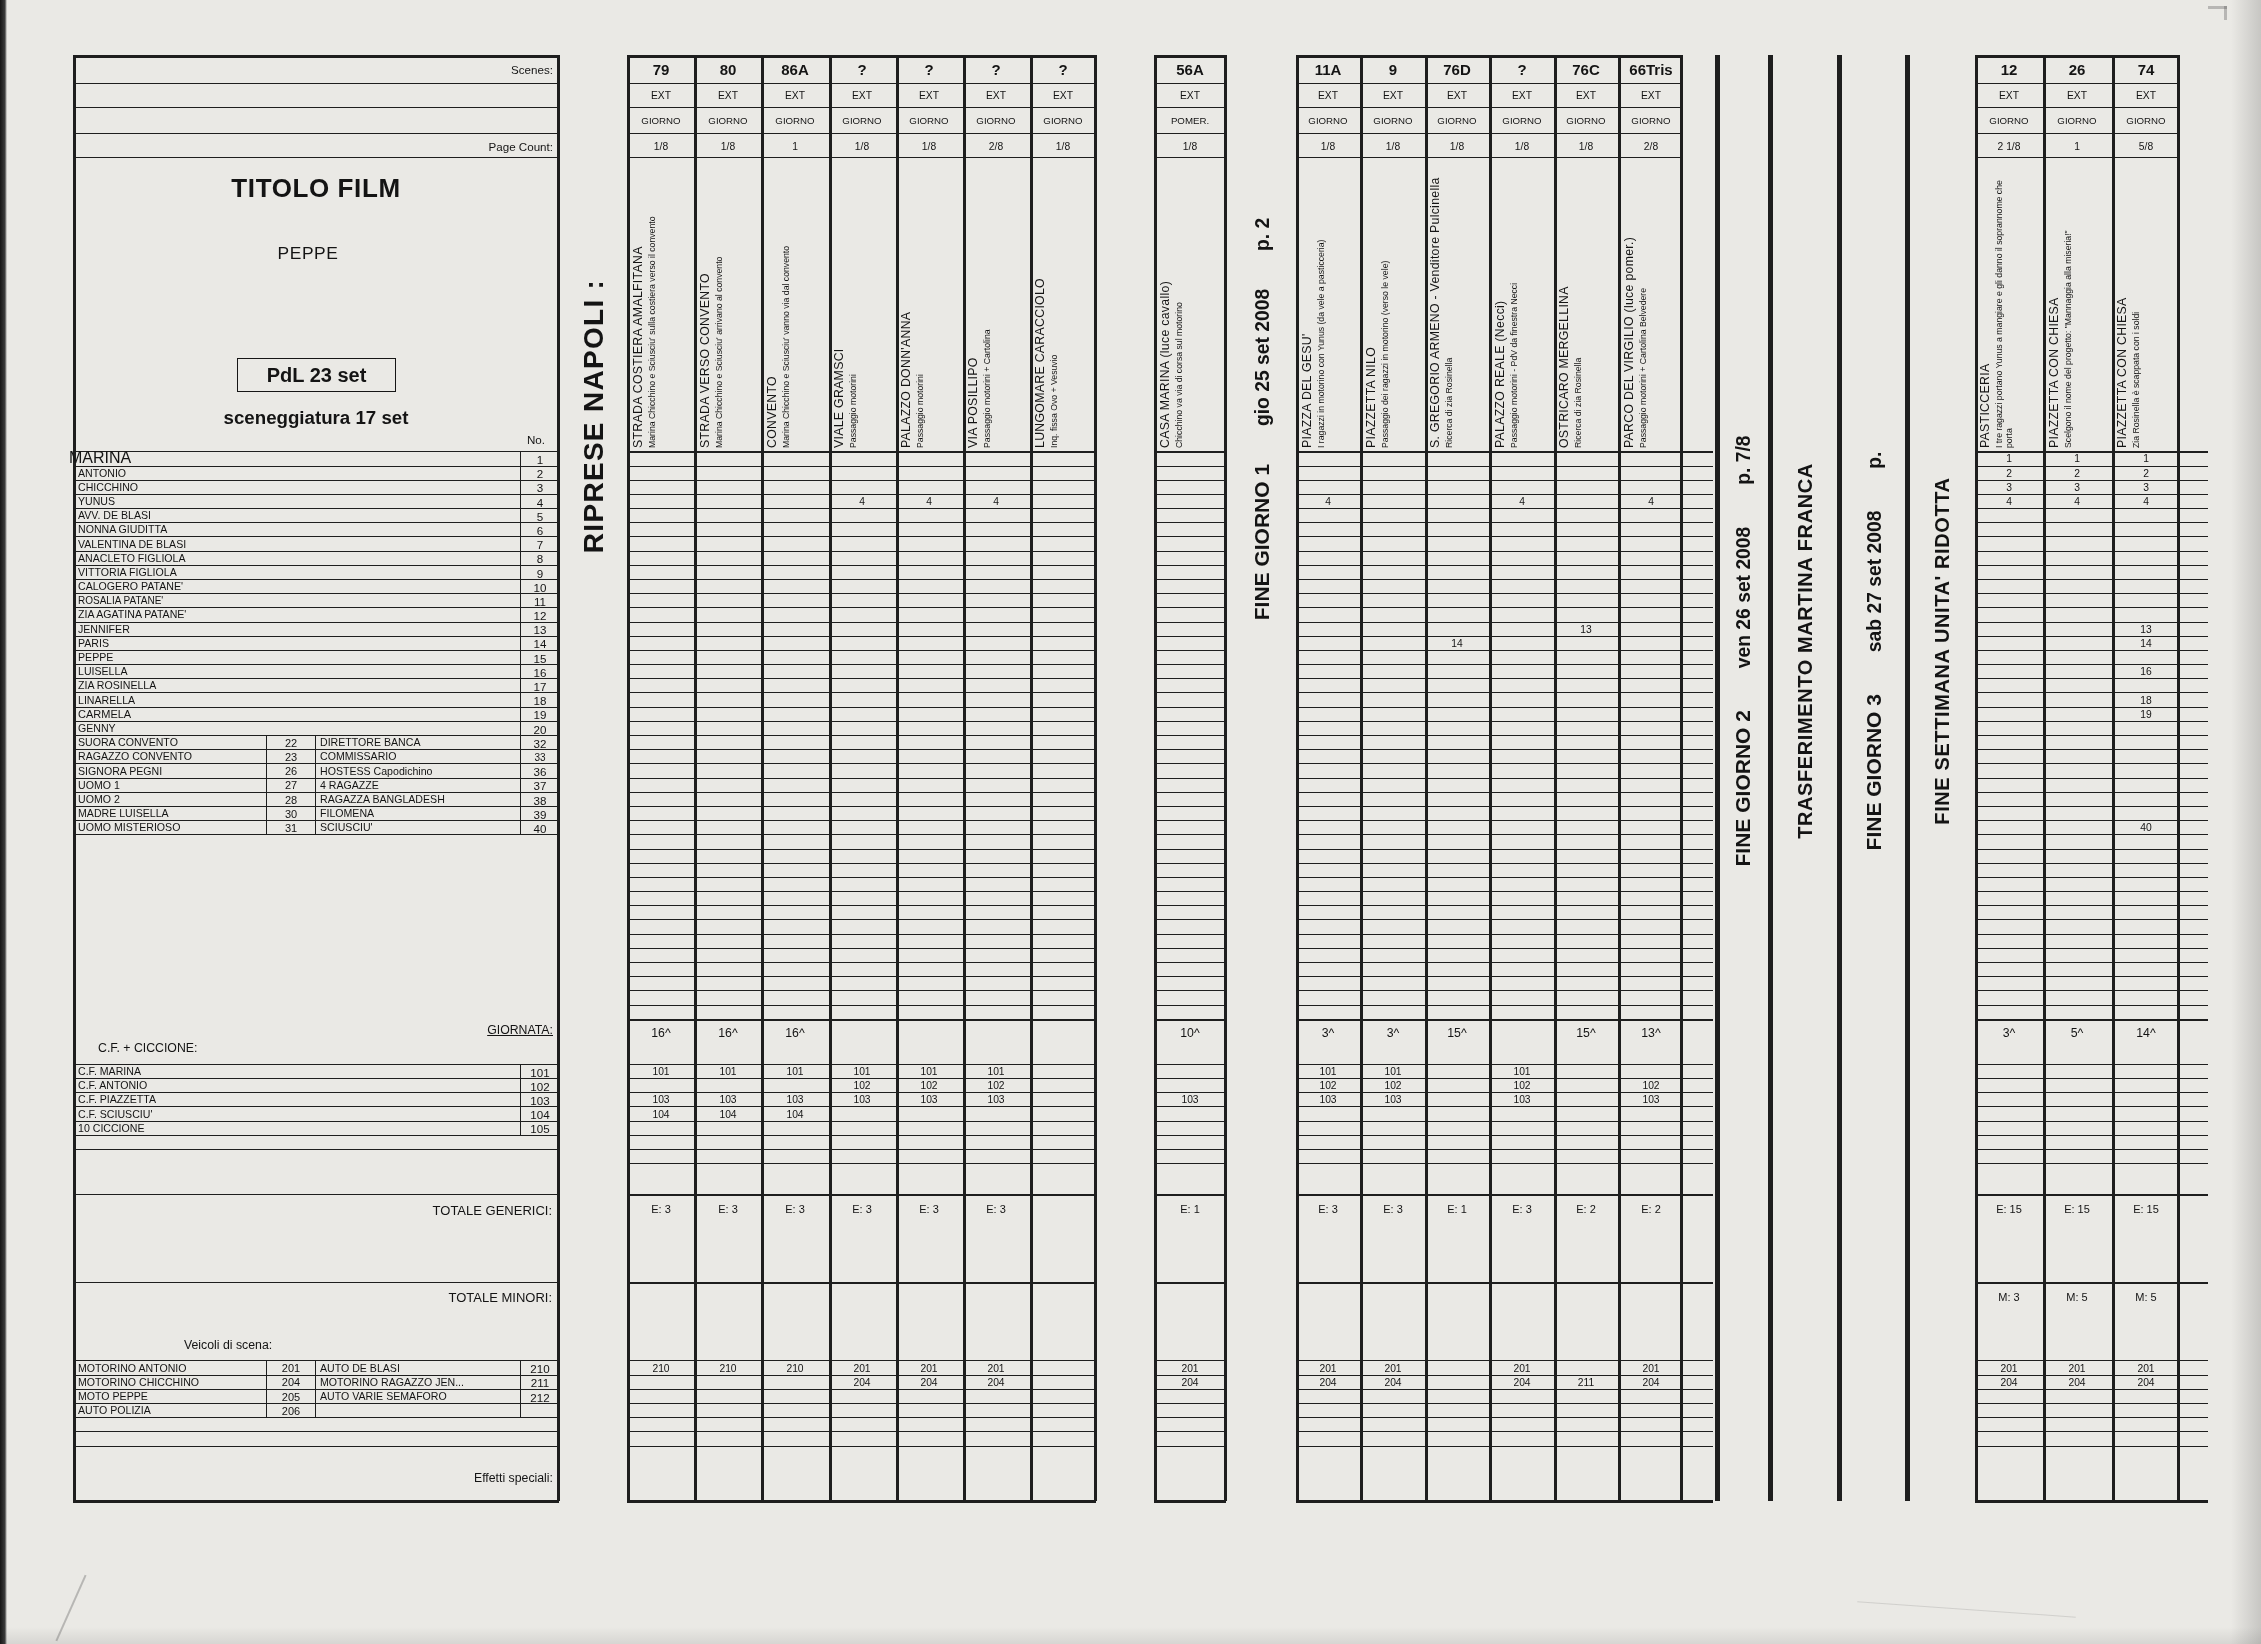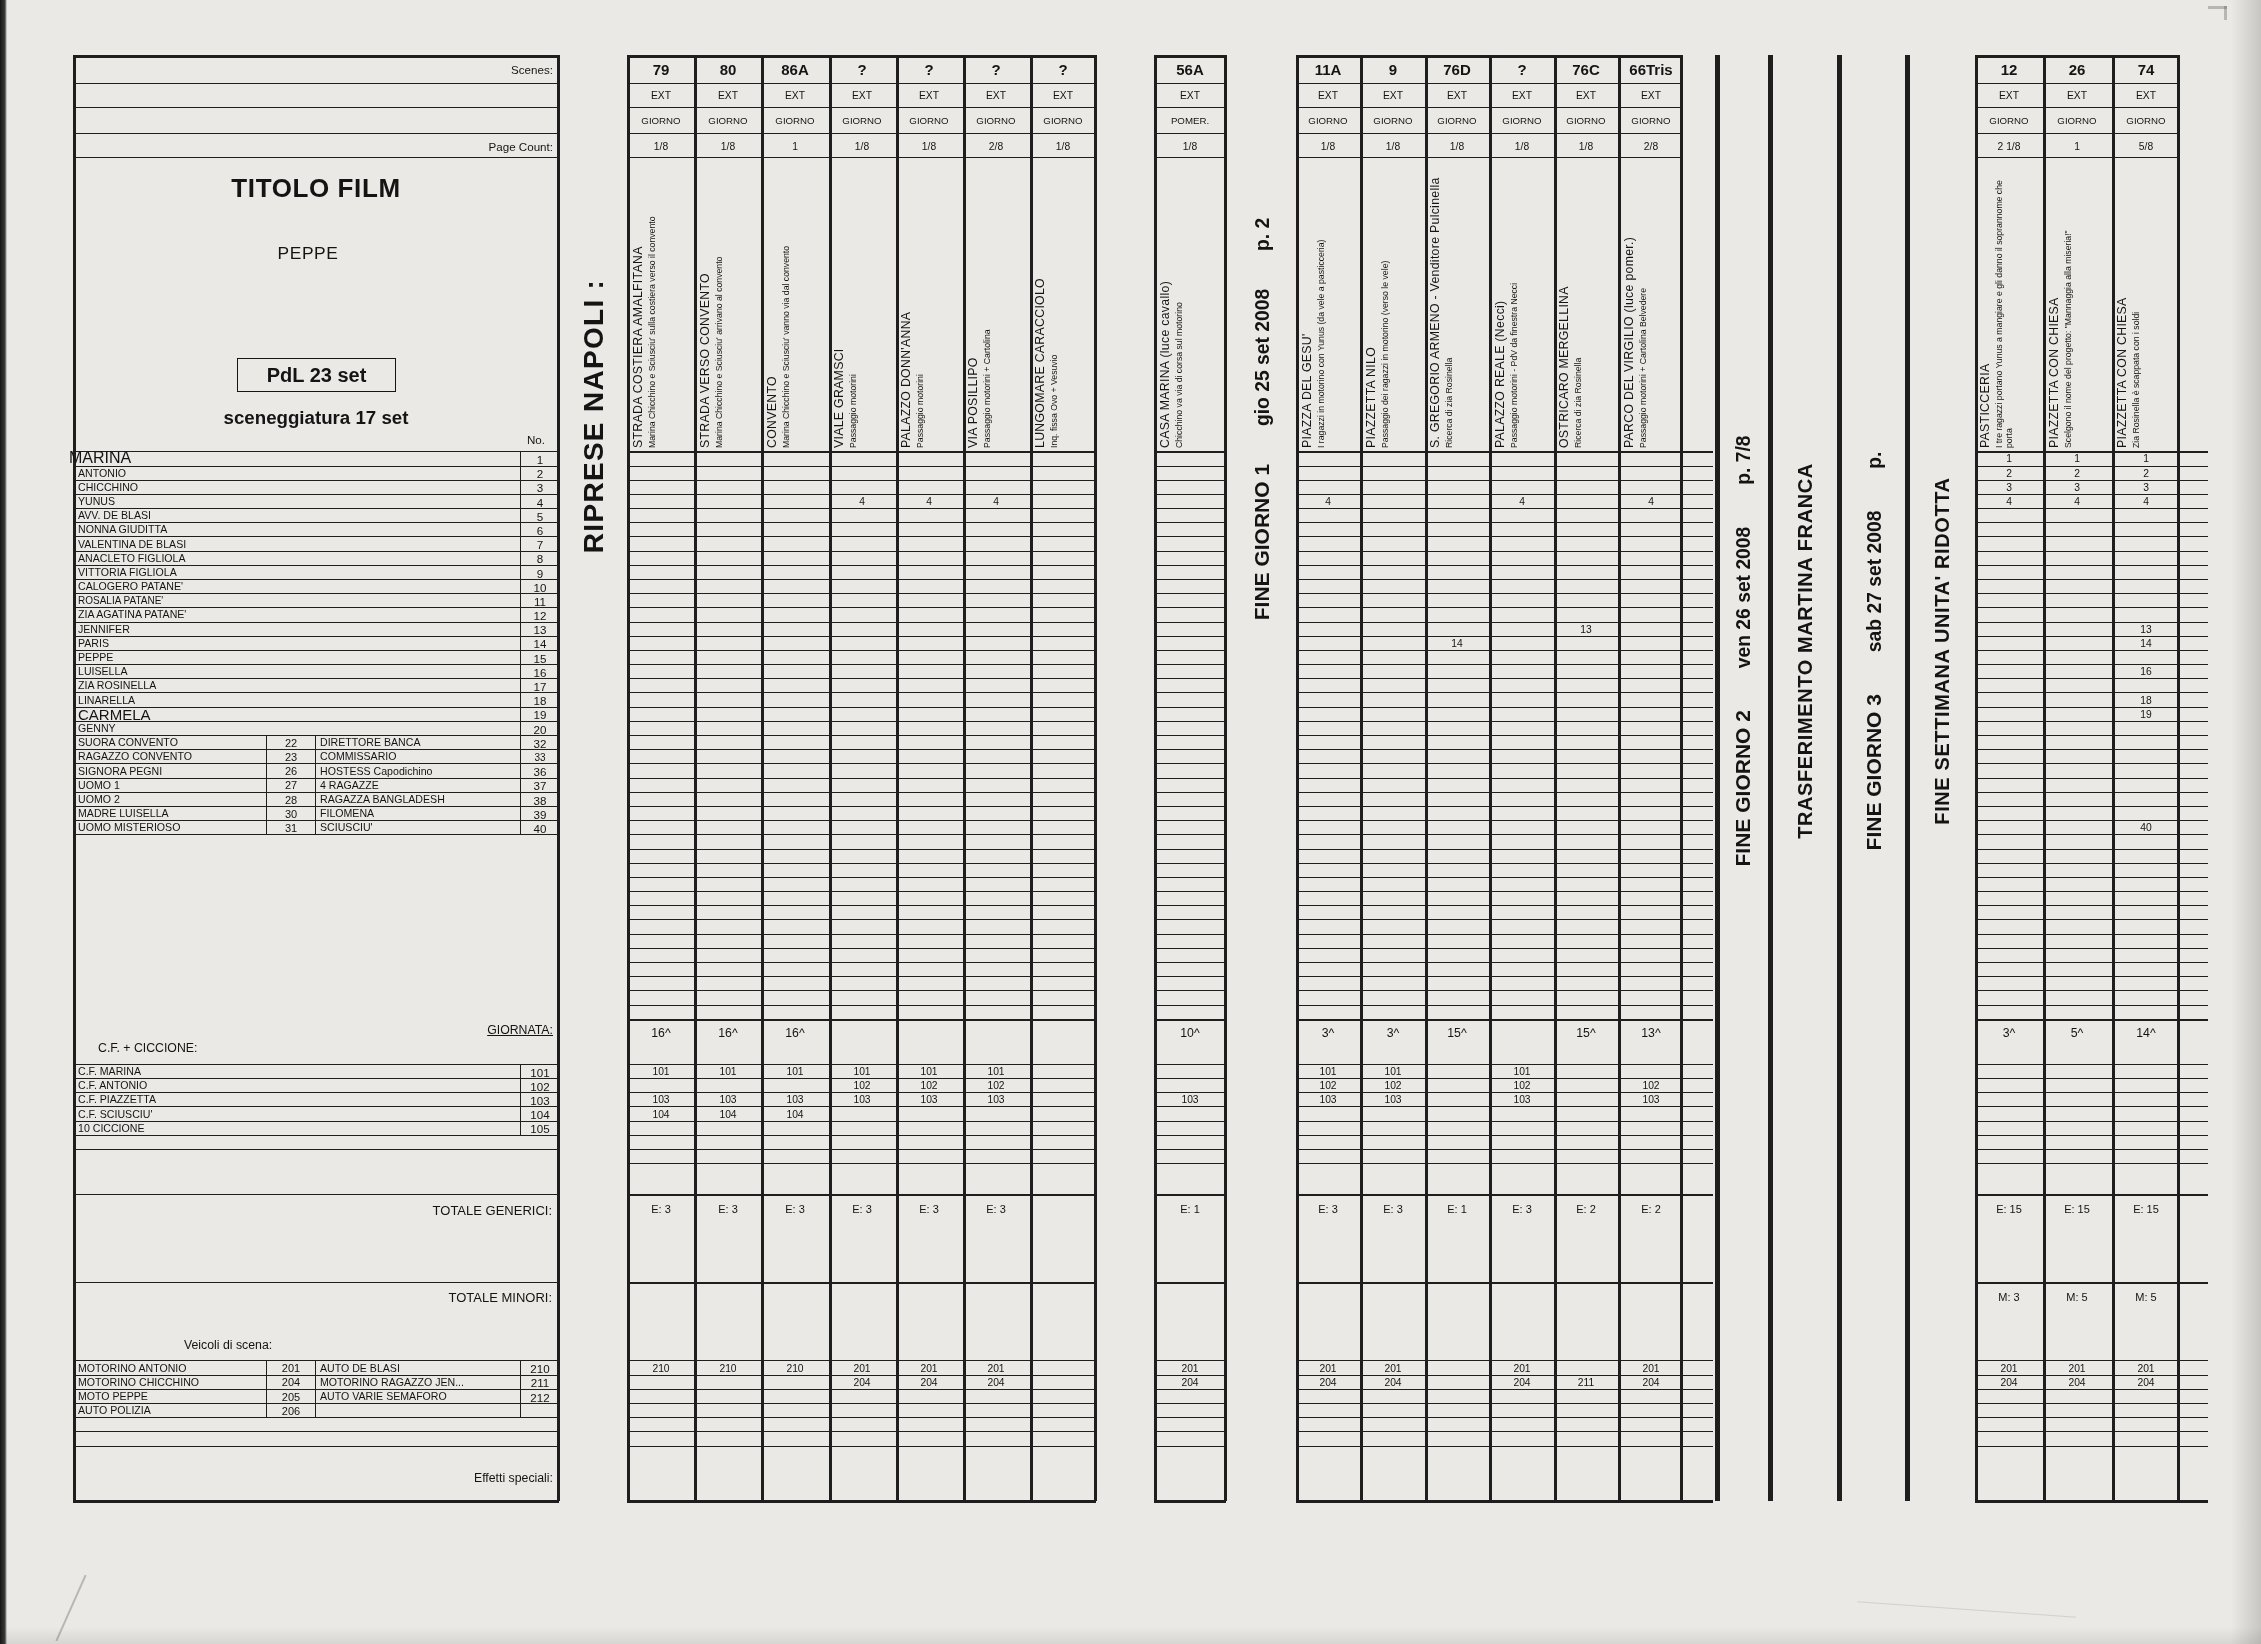--- a/index.html
+++ b/index.html
@@ -142,21 +142,21 @@
     <div class="txt lft" style="left: 78px; top: 643px; font-size: 10.6px;">PARIS</div>
     <div class="txt ctr" style="left: 540px; top: 643px; font-size: 11.6px;">14</div>
     <div class="txt lft" style="left: 78px; top: 657px; font-size: 10.6px;">PEPPE</div>
     <div class="txt ctr" style="left: 540px; top: 658px; font-size: 11.6px;">15</div>
     <div class="txt lft" style="left: 78px; top: 671px; font-size: 10.6px;">LUISELLA</div>
     <div class="txt ctr" style="left: 540px; top: 672px; font-size: 11.6px;">16</div>
     <div class="txt lft" style="left: 78px; top: 685px; font-size: 10.6px;">ZIA ROSINELLA</div>
     <div class="txt ctr" style="left: 540px; top: 686px; font-size: 11.6px;">17</div>
     <div class="txt lft" style="left: 78px; top: 700px; font-size: 10.6px;">LINARELLA</div>
     <div class="txt ctr" style="left: 540px; top: 700px; font-size: 11.6px;">18</div>
-    <div class="txt lft" style="left: 78px; top: 714px; font-size: 15px;">CARMELA</div>
+    <div class="txt lft" style="left: 78px; top: 714px; font-size: 11px;">CARMELA</div>
     <div class="txt ctr" style="left: 540px; top: 714px; font-size: 11.6px;">19</div>
     <div class="txt lft" style="left: 78px; top: 728px; font-size: 10.6px;">GENNY</div>
     <div class="txt ctr" style="left: 540px; top: 729px; font-size: 11.6px;">20</div>
     <div class="txt lft" style="left: 78px; top: 742px; font-size: 10.6px;">SUORA CONVENTO</div>
     <div class="txt ctr" style="left: 291px; top: 743px; font-size: 11px;">22</div>
     <div class="txt lft" style="left: 320px; top: 742px; font-size: 10.6px;">DIRETTORE BANCA</div>
     <div class="txt ctr" style="left: 540px; top: 743px; font-size: 11.6px;">32</div>
     <div class="txt lft" style="left: 78px; top: 756px; font-size: 10.6px;">RAGAZZO CONVENTO</div>
     <div class="txt ctr" style="left: 291px; top: 757px; font-size: 11px;">23</div>
     <div class="txt lft" style="left: 320px; top: 756px; font-size: 10.6px;">COMMISSARIO</div>

